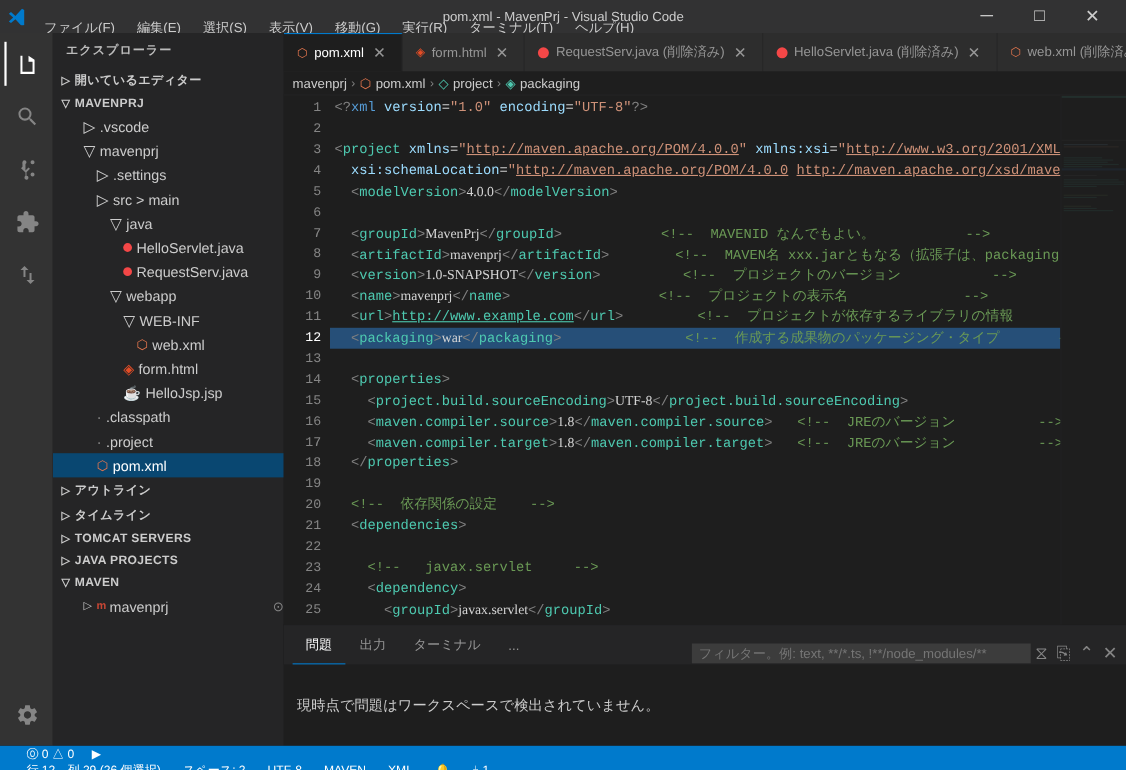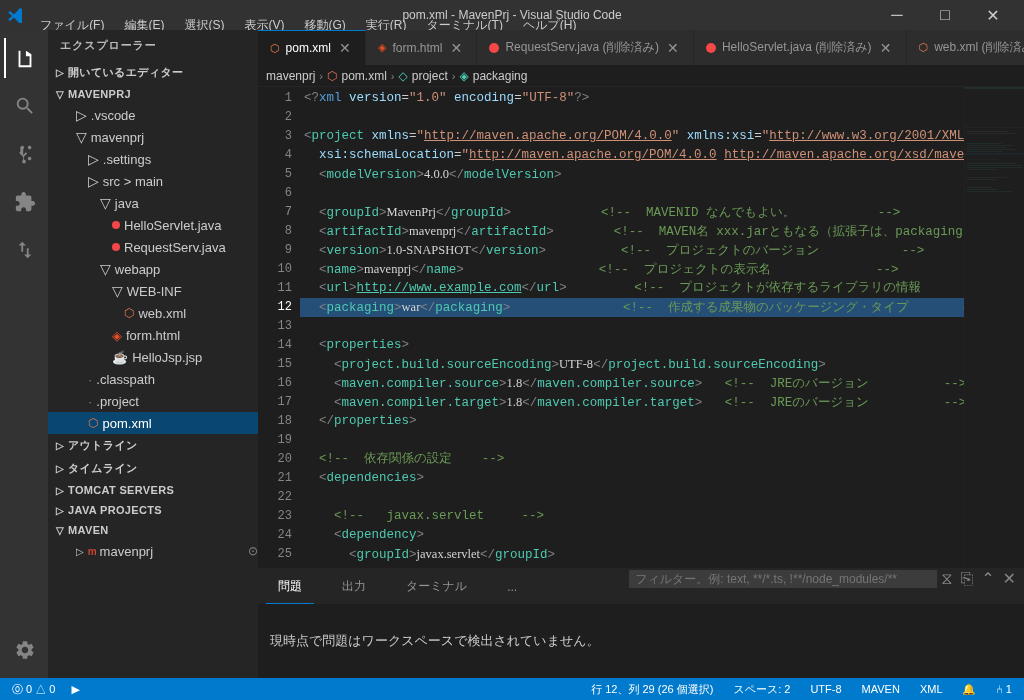--- a/index.html
+++ b/index.html
@@ -311,25 +311,25 @@
     .panel {
       height: 110px;
       background: #1e1e1e;
       border-top: 1px solid #252526;
       display: flex;
       flex-direction: column;
       flex-shrink: 0;
     }
     .panel-tabs {
       display: flex;
-      align-items: flex-start;
+      align-items: flex-end;
       height: 35px;
       background: #252526;
       padding: 0 8px;
-      gap: 16px;
+      gap: 1px;
     }
     .panel-tab {
       padding: 4px 12px;
       font-size: 12px;
       color: #969696;
       cursor: pointer;
       height: 35px;
       display: flex;
       align-items: center;
     }
@@ -350,26 +350,26 @@
       color: #cccccc;
       display: flex;
       align-items: center;
     }
 
     
     .status-bar {
       height: 22px;
       background: #007acc;
       display: flex;
-      align-items: center;
       justify-content: space-between;
-      padding: 0 8px;
+      padding: 0 20px;
       flex-shrink: 0;
       font-size: 11px;
       color: #ffffff;
+      flex-direction: column;
     }
     .status-bar-left {
       display: flex;
       align-items: center;
       gap: 8px;
     }
     .status-bar-right {
       display: flex;
       align-items: center;
       gap: 12px;

